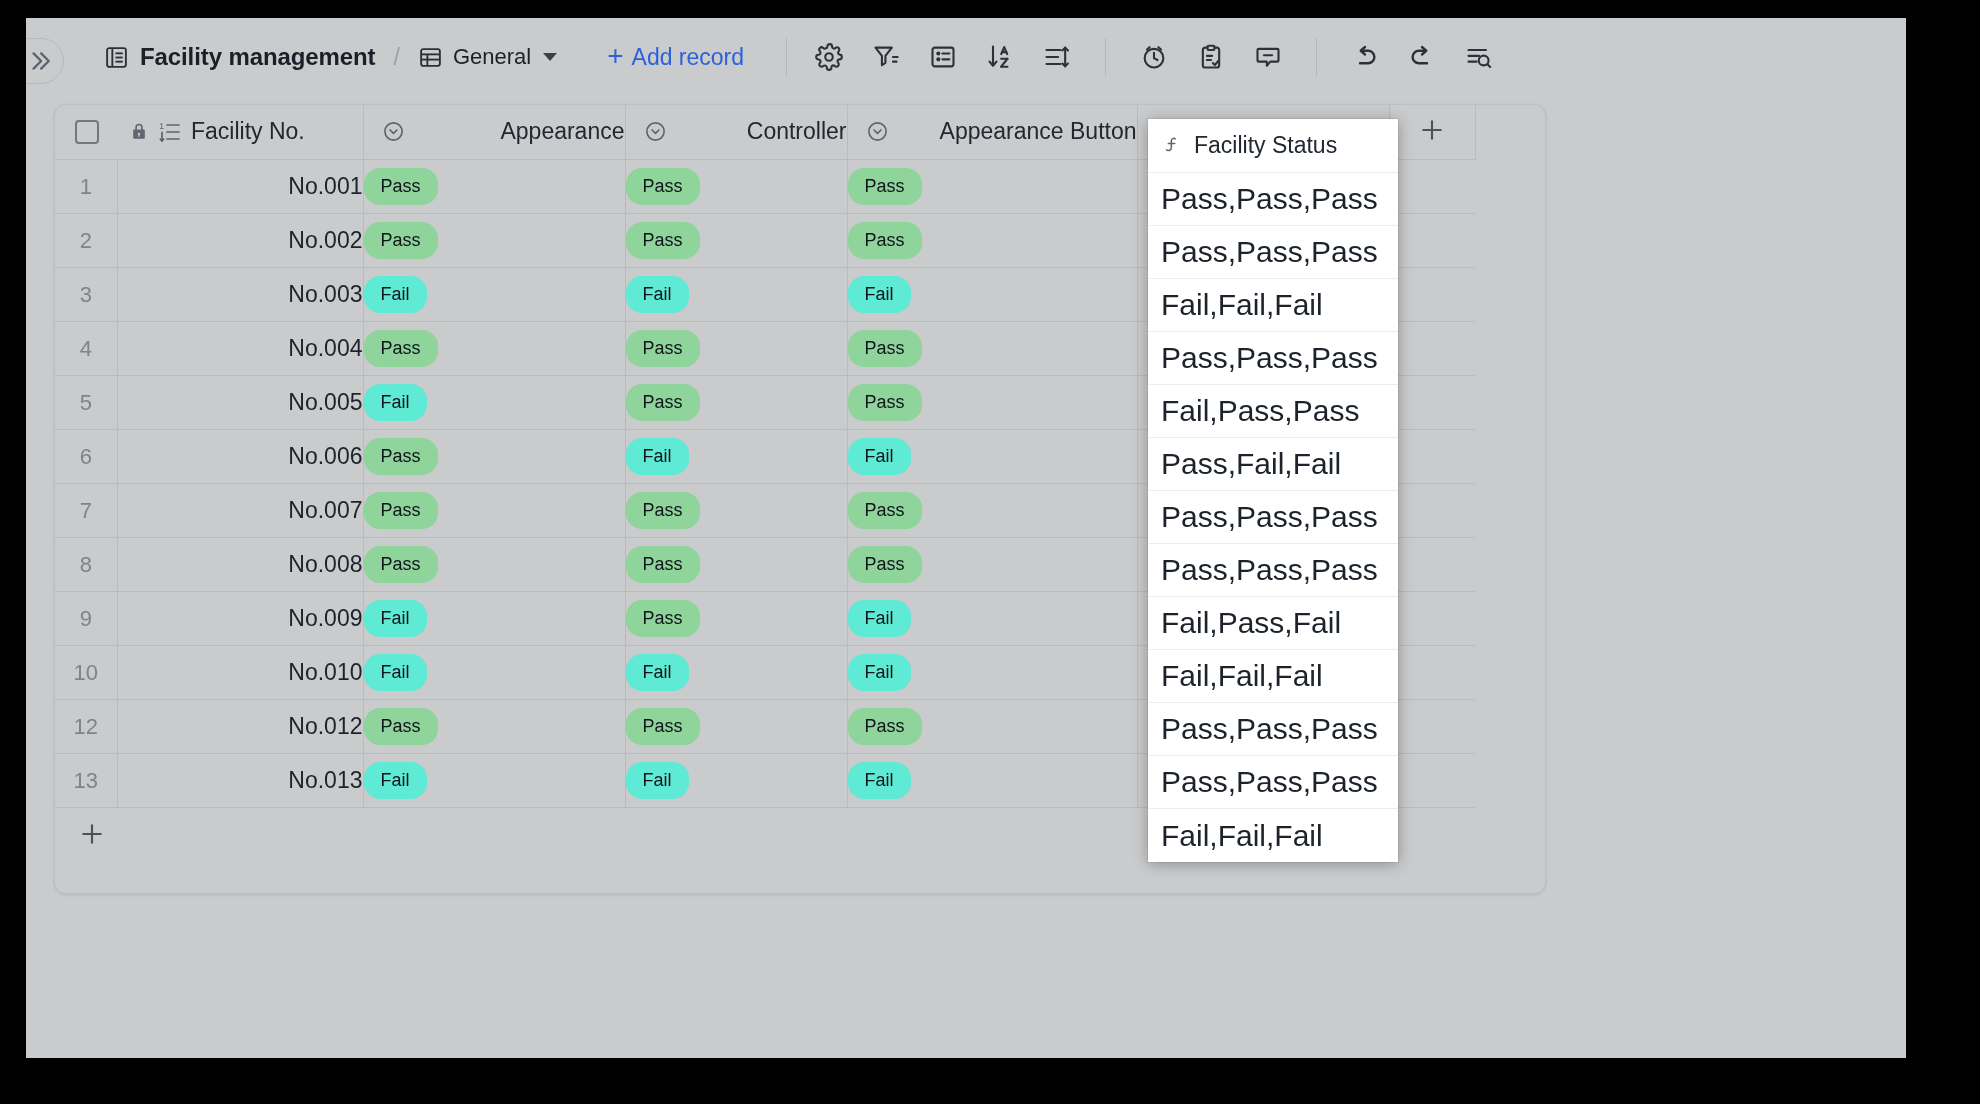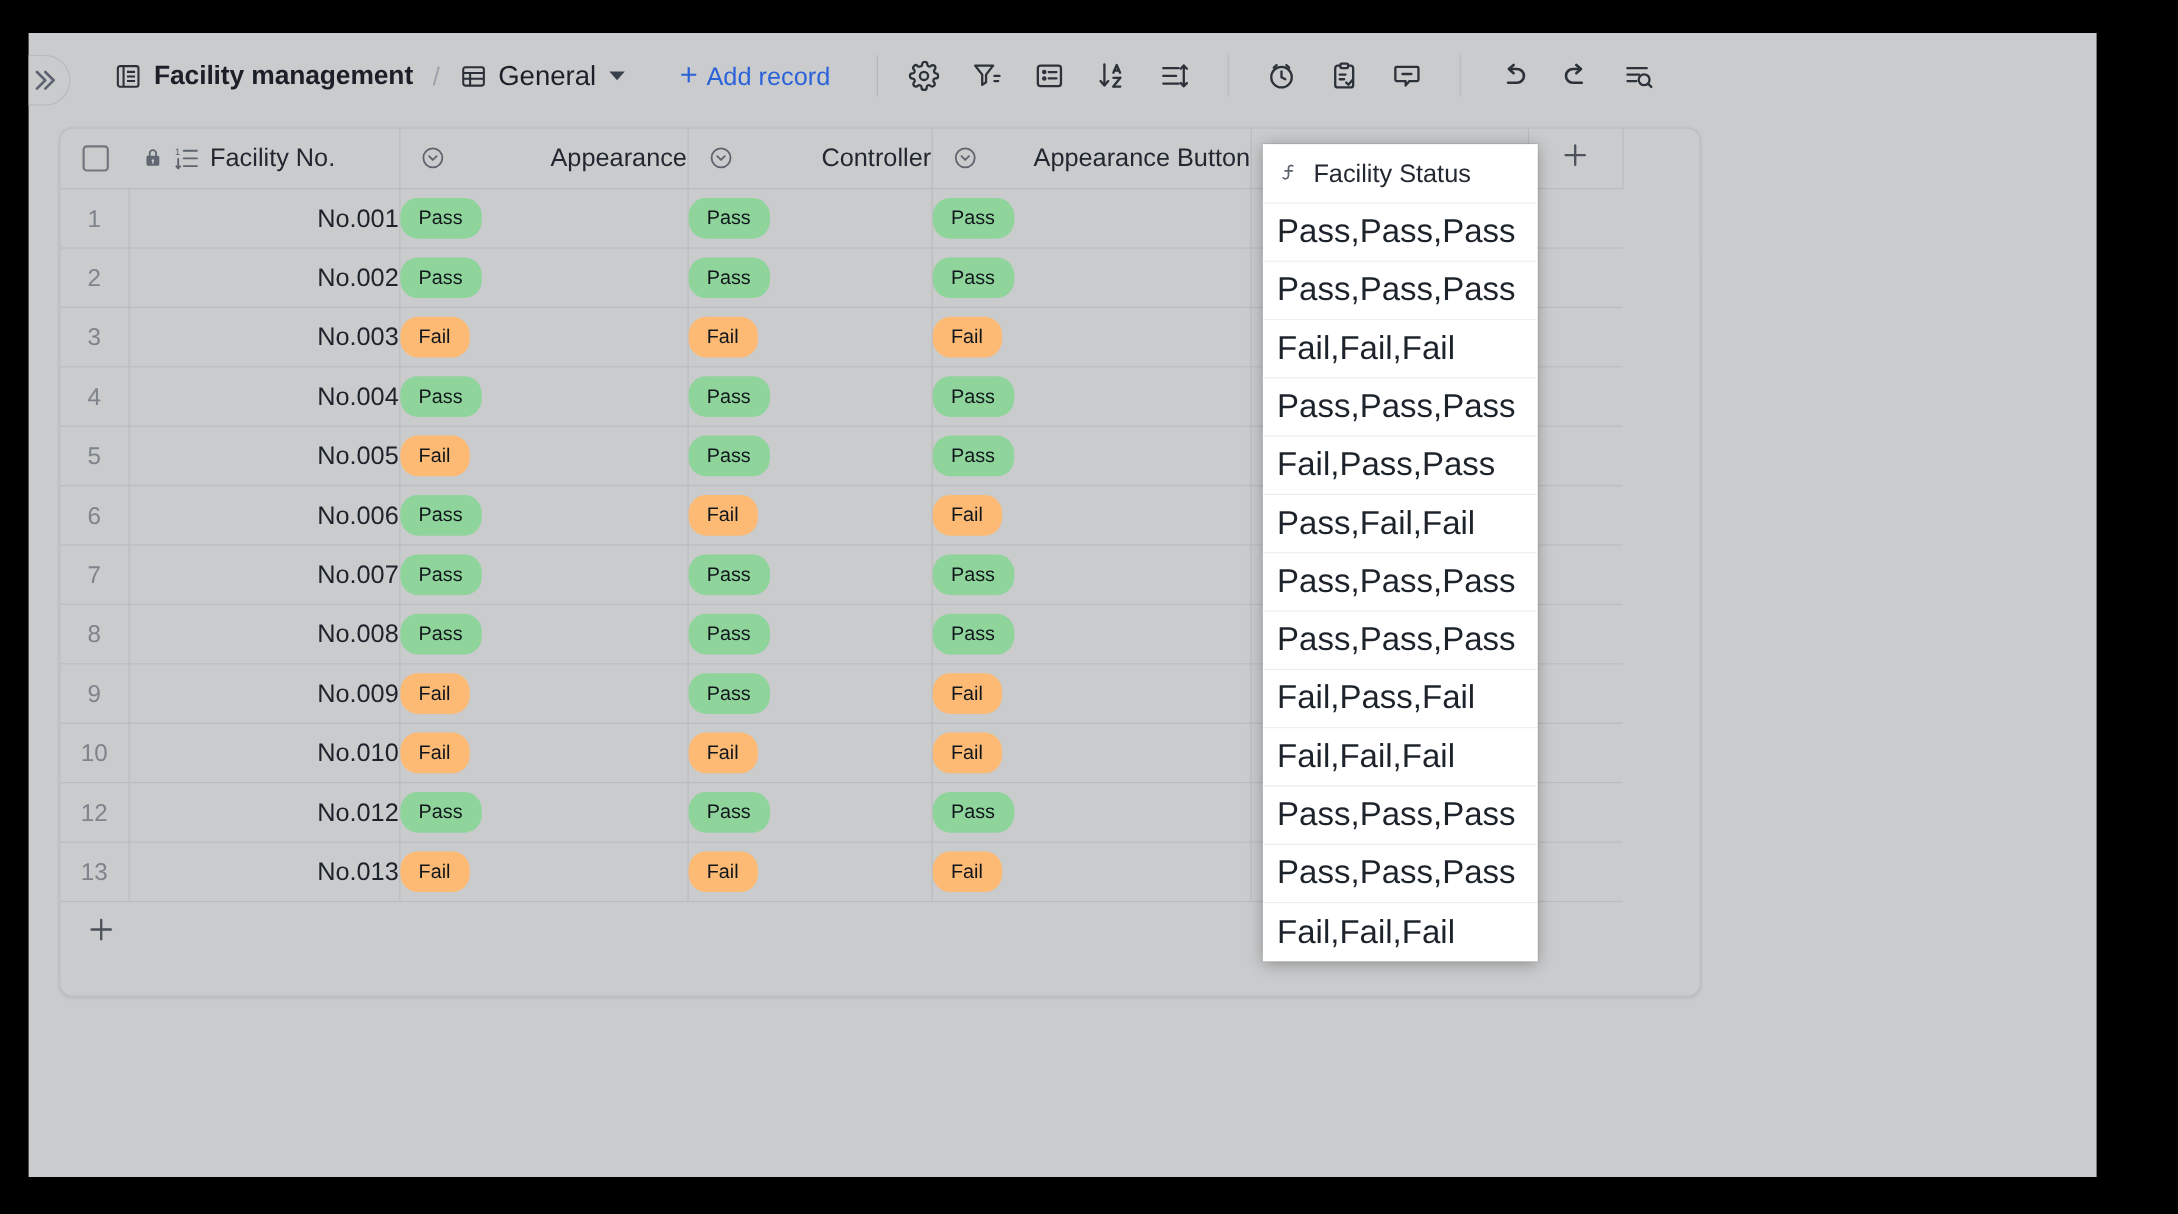--- a/index.html
+++ b/index.html
@@ -10,21 +10,21 @@
   body {
     width: 1980px;
     height: 1104px;
     overflow: hidden;
     font-family: "Liberation Sans", sans-serif;
   }
 
   #app {
     position: absolute;
     left: 26px;
-    top: 30px;
+    top: 18px;
     width: 1880px;
     height: 1040px;
     background: #cacbcc;
     overflow: hidden;
   }
 
   
   .toolbar {
     position: relative;
     height: 78px;
@@ -84,21 +84,21 @@
 
   .view-chip {
     display: flex;
     align-items: center;
     gap: 10px;
     padding: 6px 8px;
     border-radius: 5px;
     cursor: pointer;
   }
   .view-label {
-    font-size: 25px;
+    font-size: 22px;
     color: #1b2028;
     font-weight: 400;
     white-space: nowrap;
   }
   .caret {
     width: 0; height: 0;
     border-left: 7px solid transparent;
     border-right: 7px solid transparent;
     border-top: 8px solid #3a4049;
     margin-left: 2px;
@@ -264,21 +264,21 @@
   .badge {
     display: inline-block;
     font-size: 18px;
     line-height: 1;
     padding: 9px 17px 10px;
     border-radius: 16px;
     color: #10151b;
     white-space: nowrap;
   }
   .badge.pass { background: #8ed49b; }
-  .badge.fail { background: #fdba74; }
+  .badge.fail { background: #5eead4; }
 
   .addrow {
     display: flex;
     align-items: center;
     height: 56px;
     padding-left: 22px;
     color: #4b525b;
     cursor: pointer;
   }
 

